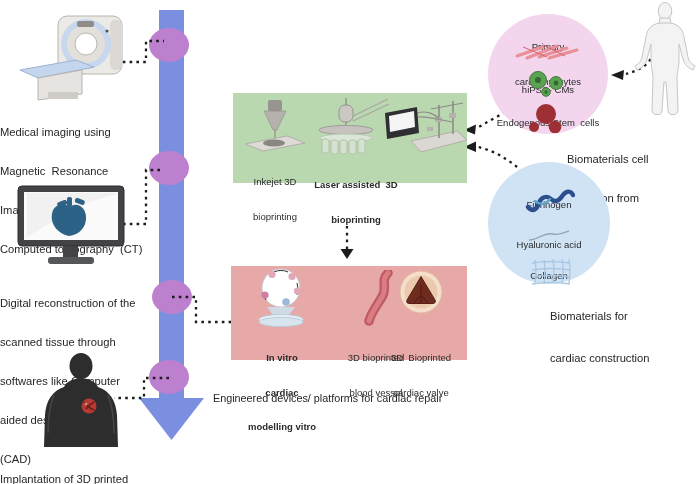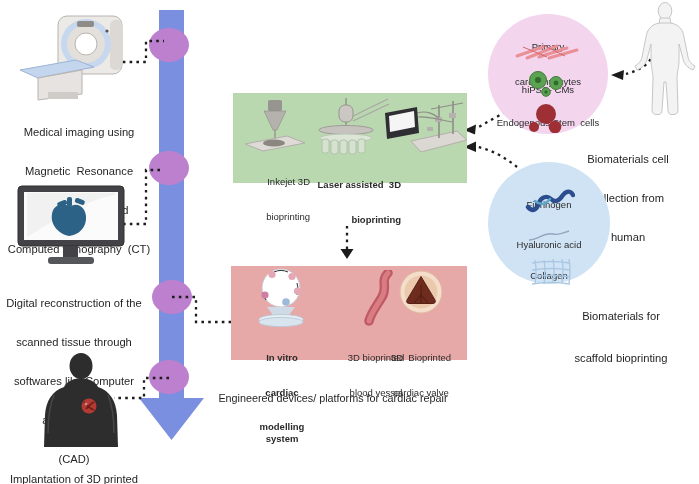--- a/index.html
+++ b/index.html
@@ -1,25 +1,25 @@
 <!DOCTYPE html>
 <html><head>
 <meta charset="utf-8">
 <style>
   html,body{margin:0;padding:0;background:#ffffff;}
   .canvas{
     position:relative;width:699px;height:484px;background:#ffffff;overflow:hidden;
     font-family:"Liberation Sans",sans-serif;color:#262626;
   }
   .abs{position:absolute;}
-  .txt{text-align:center;color:#262626;white-space:pre-wrap;}
+  .txt{text-align:left;color:#262626;white-space:pre-wrap;}
   .t11{font-size:11.2px;line-height:13px;}
   .t10{font-size:10.8px;line-height:13px;}
   .lbl{font-size:9.5px;line-height:11.5px;text-align:center;white-space:pre-wrap;color:#2b2b2b;}
-  .lbl-left{text-align:right;}
+  .lbl-left{text-align:center;}
   .node{position:absolute;width:40px;height:34px;border-radius:50%;background:#bd80ce;}
   .panel-green{position:absolute;left:233px;top:93px;width:234px;height:90px;background:#b9d8b0;}
   .panel-red{position:absolute;left:231px;top:266px;width:236px;height:94px;background:#e7a8a8;}
   .circle-pink{position:absolute;left:488px;top:14px;width:120px;height:120px;border-radius:50%;background:#f3d5ee;}
   .circle-blue{position:absolute;left:488px;top:162px;width:122px;height:122px;border-radius:50%;background:#cfe3f5;}
   svg{display:block;}
 </style>
 </head>
 <body>
 
@@ -189,21 +189,21 @@
   <svg class="abs" style="left:399px;top:270px;" width="44" height="44" viewBox="0 0 44 44">
     <circle cx="22" cy="22" r="21" fill="#f4ddcb" stroke="#e0bb9f"></circle>
     <circle cx="22" cy="22" r="16.5" fill="#eac9ad"></circle>
     <path d="M22,6.5 L36,30 Q37.5,33.5 33,33.5 L11,33.5 Q6.5,33.5 8,30 Z" fill="#6e2c1f" stroke="#581f15"></path>
     <path d="M22,15 L22,33 M22,25 L15,33 M22,25 L29,33" stroke="#4c1a11" stroke-width="0.9" fill="none"></path>
   </svg>
 
   <div class="abs lbl" style="left:244px;top:329px;width:76px;font-weight:bold;">
     <div>In vitro</div>
     <div>cardiac</div>
-    <div>modelling system</div>
+    <div>modelling vitro</div>
   </div>
   <div class="abs lbl" style="left:340px;top:329px;width:72px;">
     <div>3D bioprinted</div>
     <div>blood vessel</div>
   </div>
   <div class="abs lbl" style="left:384px;top:329px;width:74px;">
     <div>3D  Bioprinted</div>
     <div>cardiac valve</div>
   </div>
 
@@ -286,21 +286,21 @@
       <path d="M5,2 Q7,14 5,26"></path>
       <path d="M14,2 Q16,14 14,26"></path>
       <path d="M23,1 Q25,13 23,25"></path>
       <path d="M32,1 Q34,13 32,25"></path>
       <path d="M39,1 Q41,13 39,25"></path>
     </g>
   </svg>
 
   <div class="abs txt t11" style="left:550px;top:281px;width:142px;line-height:14px;">
     <div>Biomaterials for</div>
-    <div>scaffold bioprinting</div>
+    <div>cardiac construction</div>
   </div>
 
   <svg class="abs" style="left:633px;top:2px;" width="64" height="114" viewBox="0 0 64 114">
     <g fill="#f3f3f3" stroke="#c6c6c6" stroke-width="1">
       <ellipse cx="32" cy="9" rx="6.8" ry="8.5"></ellipse>
       <path d="M27,16 L37,16 L38,22 L26,22 Z"></path>
       <path d="M27,21 C18,22 14,28 13,35 L9,55 C8,60 5,62 2,64 L4,68 C9,66 13,62 14,57 L18,42 L18,58 C18,66 20,70 20,76 L19,108 C19,111 21,112.5 23,112.5 L26,112.5 C28,112.5 29,110 29,108 L31,80 L33,80 L35,108 C35,110 36,112.5 38,112.5 L41,112.5 C43,112.5 45,111 45,108 L44,76 C44,70 46,66 46,58 L46,42 L50,57 C51,62 55,66 60,68 L62,64 C59,62 56,60 55,55 L51,35 C50,28 46,22 37,21 Z"></path>
     </g>
   </svg>
 

